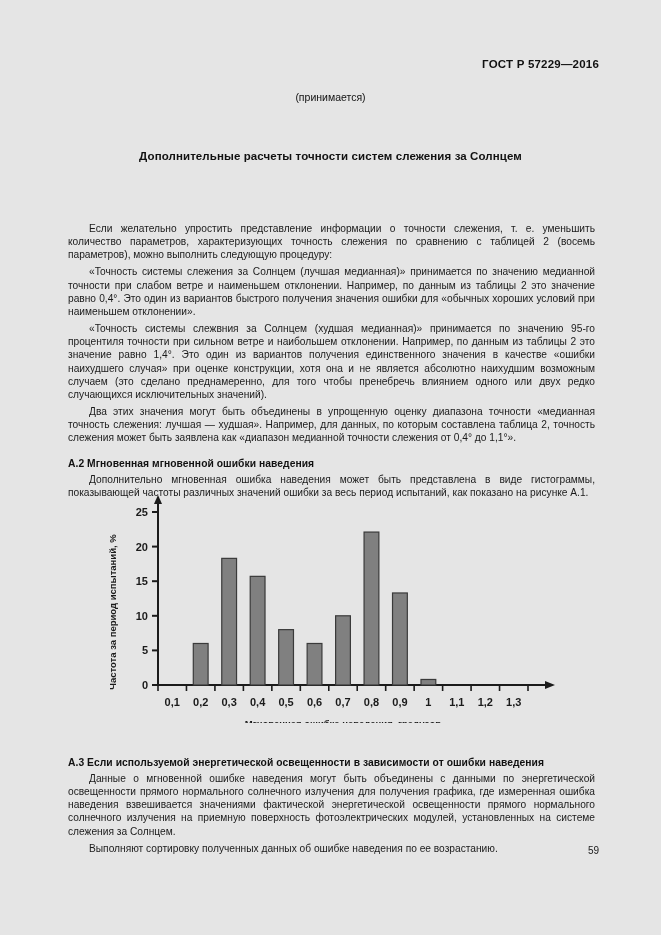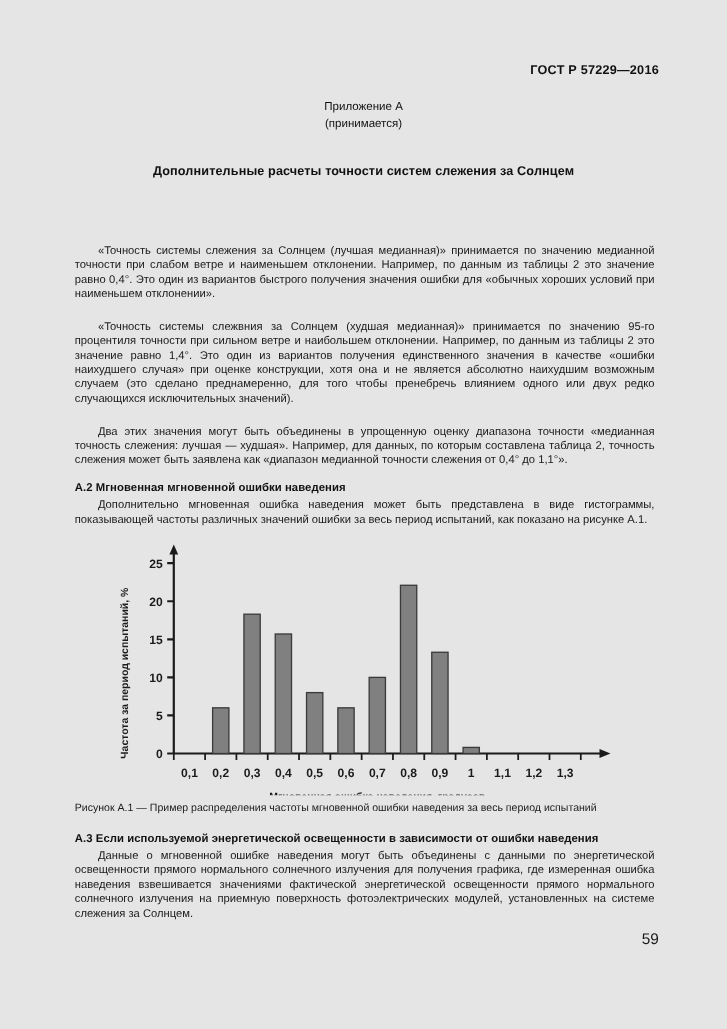--- a/index.html
+++ b/index.html
@@ -73,21 +73,21 @@
   }
   .para {
     font-size: 10.2px;
     line-height: 13.15px;
     text-align: justify;
     text-indent: 21px;
     margin: 0;
     color: #1a1a1a;
     hyphens: manual;
   }
-  .para + .para { margin-top: 16px; }
+  .para + .para { margin-top: 4px; }
   .gap-md { height: 13px; }
 
   
   .figure {
     position: absolute;
     left: 68px;
     top: 483px;
     width: 527px;
     height: 240px;
   }
@@ -109,21 +109,21 @@
     position: absolute;
     left: 68px;
     top: 757px;
     width: 527px;
   }
 
   .page-number {
     position: absolute;
     right: 62px;
     top: 845px;
-    font-size: 14px;
+    font-size: 10px;
     color: #1a1a1a;
   }
 
   
   .ax-tick {
     font-family: "Liberation Sans", sans-serif;
     font-size: 11px;
     font-weight: bold;
     fill: #1b1b1b;
   }
@@ -135,27 +135,27 @@
   }
 </style>
 </head>
 <body>
 
 <div class="page">
 
   <div class="doc-header">ГОСТ Р 57229—2016</div>
 
   <div class="annex-block">
-    <div>Приложение А</div>
     <div class="line2">(принимается)</div>
   </div>
 
   <div class="main-title">Дополнительные расчеты точности систем слежения за Солнцем</div>
 
   <div class="content">
+    <p class="para">Если желательно упростить представление информации о точности слежения, т. е. уменьшить количество параметров, характеризующих точность слежения по сравнению с таблицей 2 (восемь параметров), можно выполнить следующую процедуру:</p>
     <p class="para">«Точность системы слежения за Солнцем (лучшая медианная)» принимается по значению медианной точности при слабом ветре и наименьшем отклонении. Например, по данным из таблицы 2 это значение равно 0,4°. Это один из вариантов быстрого получения значения ошибки для «обычных хороших условий при наименьшем отклонении».</p>
     <p class="para">«Точность системы слежвния за Солнцем (худшая медианная)» принимается по значению 95-го процентиля точности при сильном ветре и наибольшем отклонении. Например, по данным из таблицы 2 это значение равно 1,4°. Это один из вариантов получения единственного значения в качестве «ошибки наихудшего случая» при оценке конструкции, хотя она и не является абсолютно наихудшим возможным случаем (это сделано преднамеренно, для того чтобы пренебречь влиянием одного или двух редко случающихся исключительных значений).</p>
     <p class="para">Два этих значения могут быть объединены в упрощенную оценку диапазона точности «медианная точность слежения: лучшая — худшая». Например, для данных, по которым составлена таблица 2, точность слежения может быть заявлена как «диапазон медианной точности слежения от 0,4° до 1,1°».</p>
     <div class="gap-md"></div>
     <div class="h-sub">А.2 Мгновенная мгновенной ошибки наведения</div>
     <p class="para">Дополнительно мгновенная ошибка наведения может быть представлена в виде гистограммы, показывающей частоты различных значений ошибки за весь период испытаний, как показано на рисунке А.1.</p>
   </div>
 
   <div class="figure">
     <svg class="chart-svg" id="chart" width="527" height="240" viewBox="0 0 527 240">
@@ -209,22 +209,22 @@
         <line x1="431.53846153846155" y1="202" x2="431.53846153846155" y2="208" stroke="#1b1b1b" stroke-width="1.6"></line>
         <text x="417.30769230769226" y="223" text-anchor="middle" class="ax-tick">1,2</text>
         <line x1="460" y1="202" x2="460" y2="208" stroke="#1b1b1b" stroke-width="1.6"></line>
         <text x="445.7692307692308" y="223" text-anchor="middle" class="ax-tick">1,3</text>
         <line x1="90" y1="202" x2="90" y2="208" stroke="#1b1b1b" stroke-width="1.6"></line>
         <text x="275" y="244" text-anchor="middle" class="ax-title">Мгновенная ошибка наведения, градусов</text>
         <text x="0" y="0" text-anchor="middle" class="ax-title" transform="translate(48, 129) rotate(-90)">Частота за период испытаний, %</text>
       </svg>
   </div>
 
-  <div class="fig-caption">Рисунок А.1 — Пример распределения частоты мгновенной ошибки наведения за весь период испытаний</div>
 
   <div class="content-lower">
     <div class="h-sub">А.3 Если используемой энергетической освещенности в зависимости от ошибки наведения</div>
     <p class="para">Данные о мгновенной ошибке наведения могут быть объединены с данными по энергетической освещенности прямого нормального солнечного излучения для получения графика, где измеренная ошибка наведения взвешивается значениями фактической энергетической освещенности прямого нормального солнечного излучения на приемную поверхность фотоэлектрических модулей, установленных на системе слежения за Солнцем.</p>
+    <p class="para">Выполняют сортировку полученных данных об ошибке наведения по ее возрастанию.</p>
   </div>
 
   <div class="page-number">59</div>
 
 </div>
 
 </body></html>

